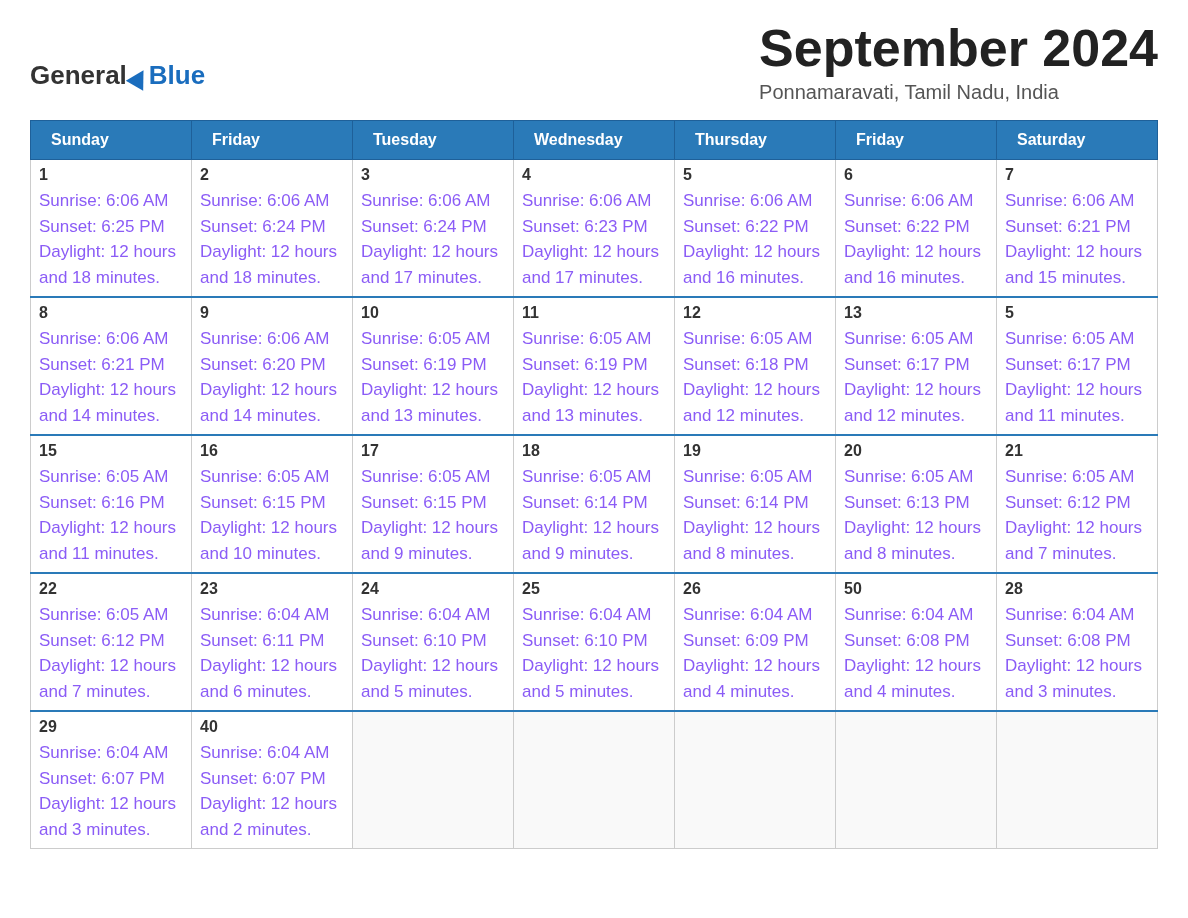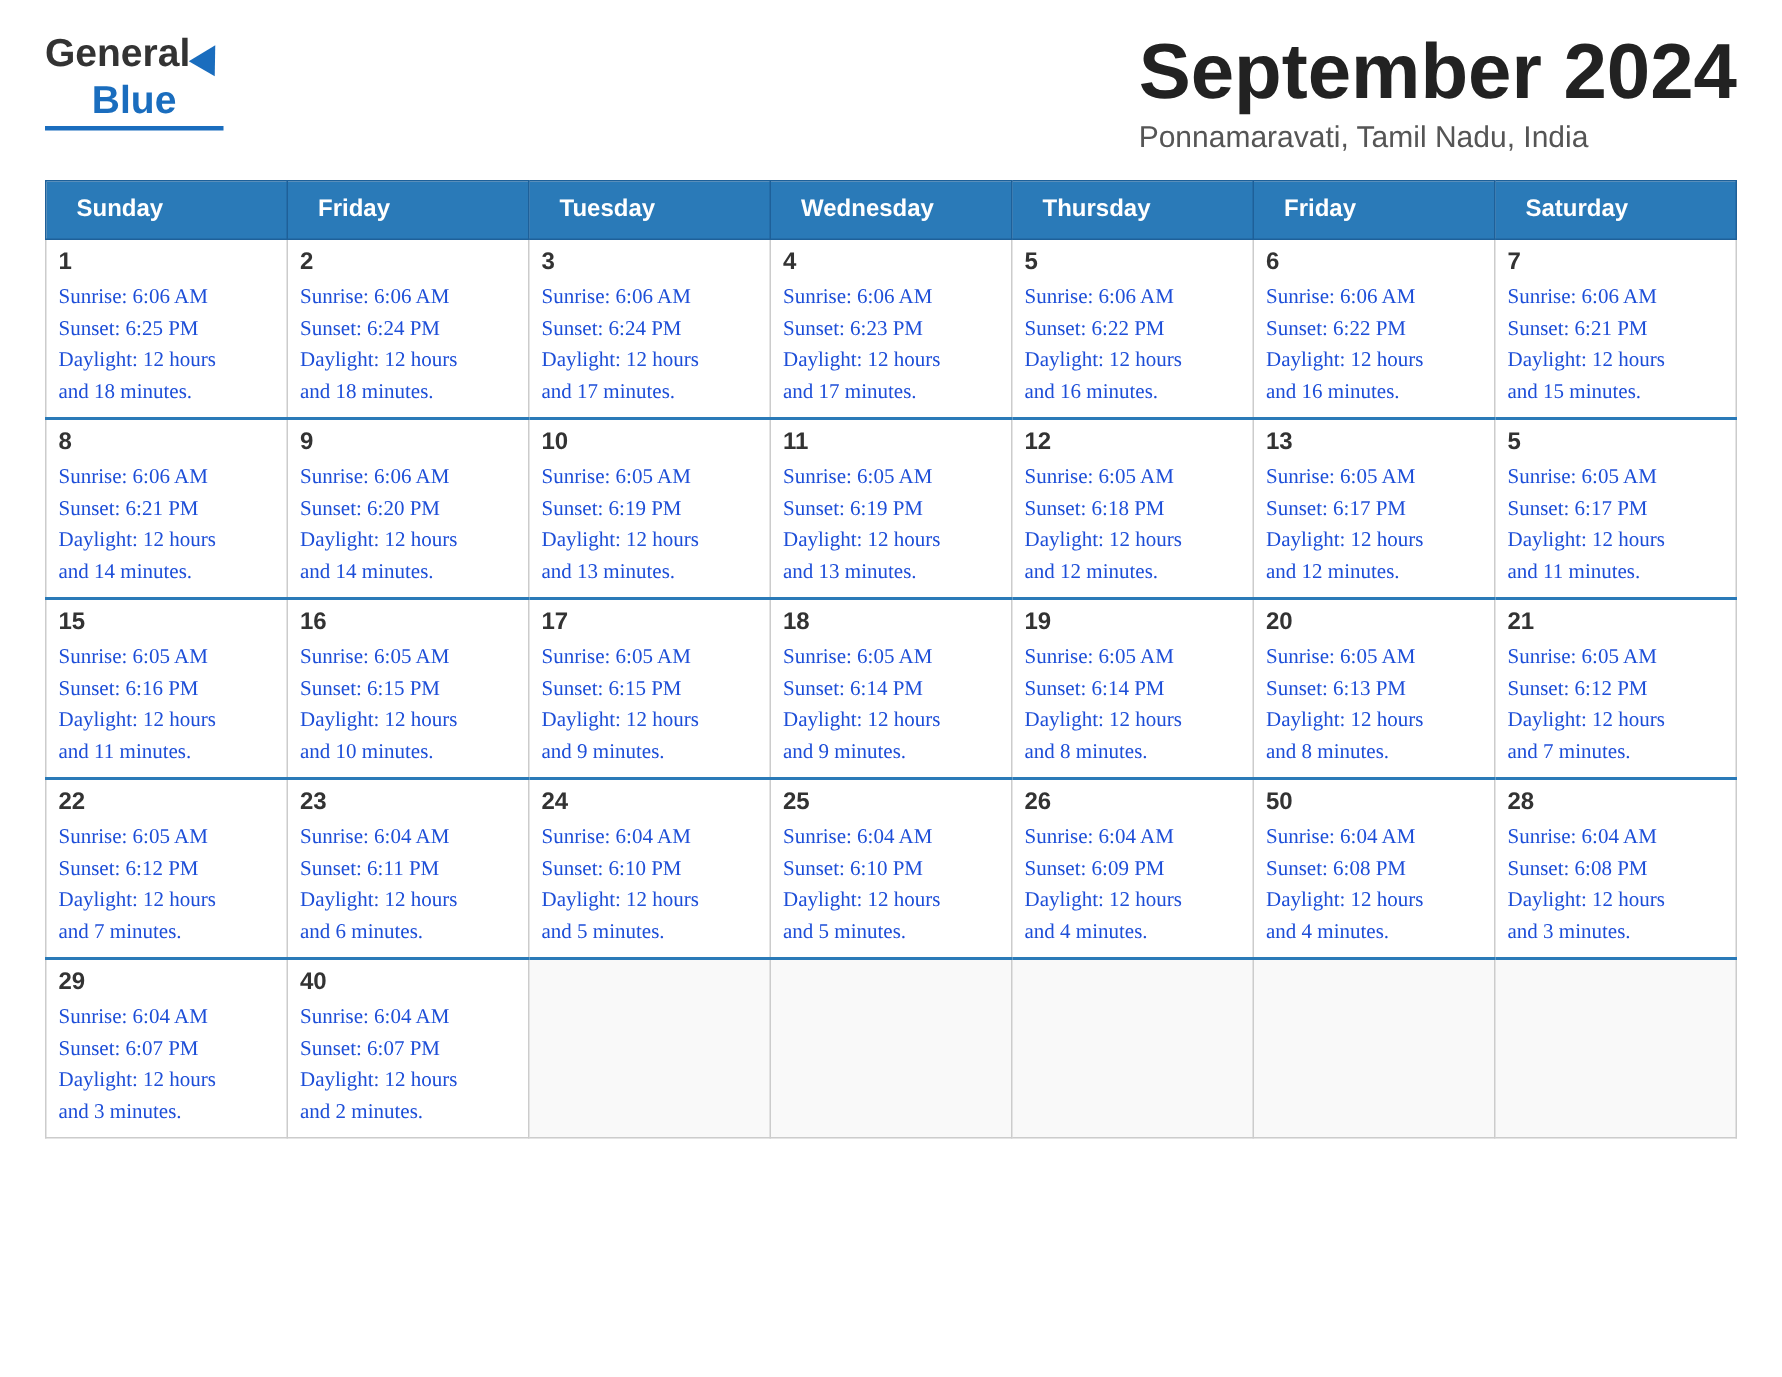--- a/index.html
+++ b/index.html
@@ -11,32 +11,32 @@
       padding: 20px 30px;
     }
     .header-area {
       display: flex;
       justify-content: space-between;
       align-items: flex-start;
       margin-bottom: 16px;
     }
     .logo {
       display: flex;
-      flex-direction: column;
-      align-items: center;
+      flex-direction: row;
+      align-items: flex-end;
     }
     .logo-text {
       display: flex;
       align-items: flex-end;
       font-size: 26px;
       font-weight: bold;
       color: #333;
     }
     .logo-general { color: #333; }
-    .logo-blue { color: #1a6dbe; }
+    .logo-blue { color: #1a6dbe; margin-top: 40px; }
     .logo-triangle {
       width: 0;
       height: 0;
       border-left: 10px solid transparent;
       border-right: 10px solid transparent;
       border-bottom: 18px solid #1a6dbe;
       display: inline-block;
       margin-left: 2px;
       margin-bottom: 4px;
       transform: rotate(30deg);
@@ -87,24 +87,23 @@
     .calendar-table tbody tr td.empty {
       background: #f9f9f9;
     }
     .day-number {
       font-size: 16px;
       font-weight: bold;
       display: block;
       margin-bottom: 4px;
     }
     .day-info {
-      font-size: 14px;
+      font-size: 17px;
       line-height: 1.5;
-      color: #1d4ed8;
-      font-family: Liberation Serif, serif;
+      color: #8b5cf6;
     }
     .row-divider td {
       border-top: 2px solid #2a7ab8 !important;
     }
   </style>
 </head>
 <body>
 
 <div class="header-area">
   <div class="logo">

